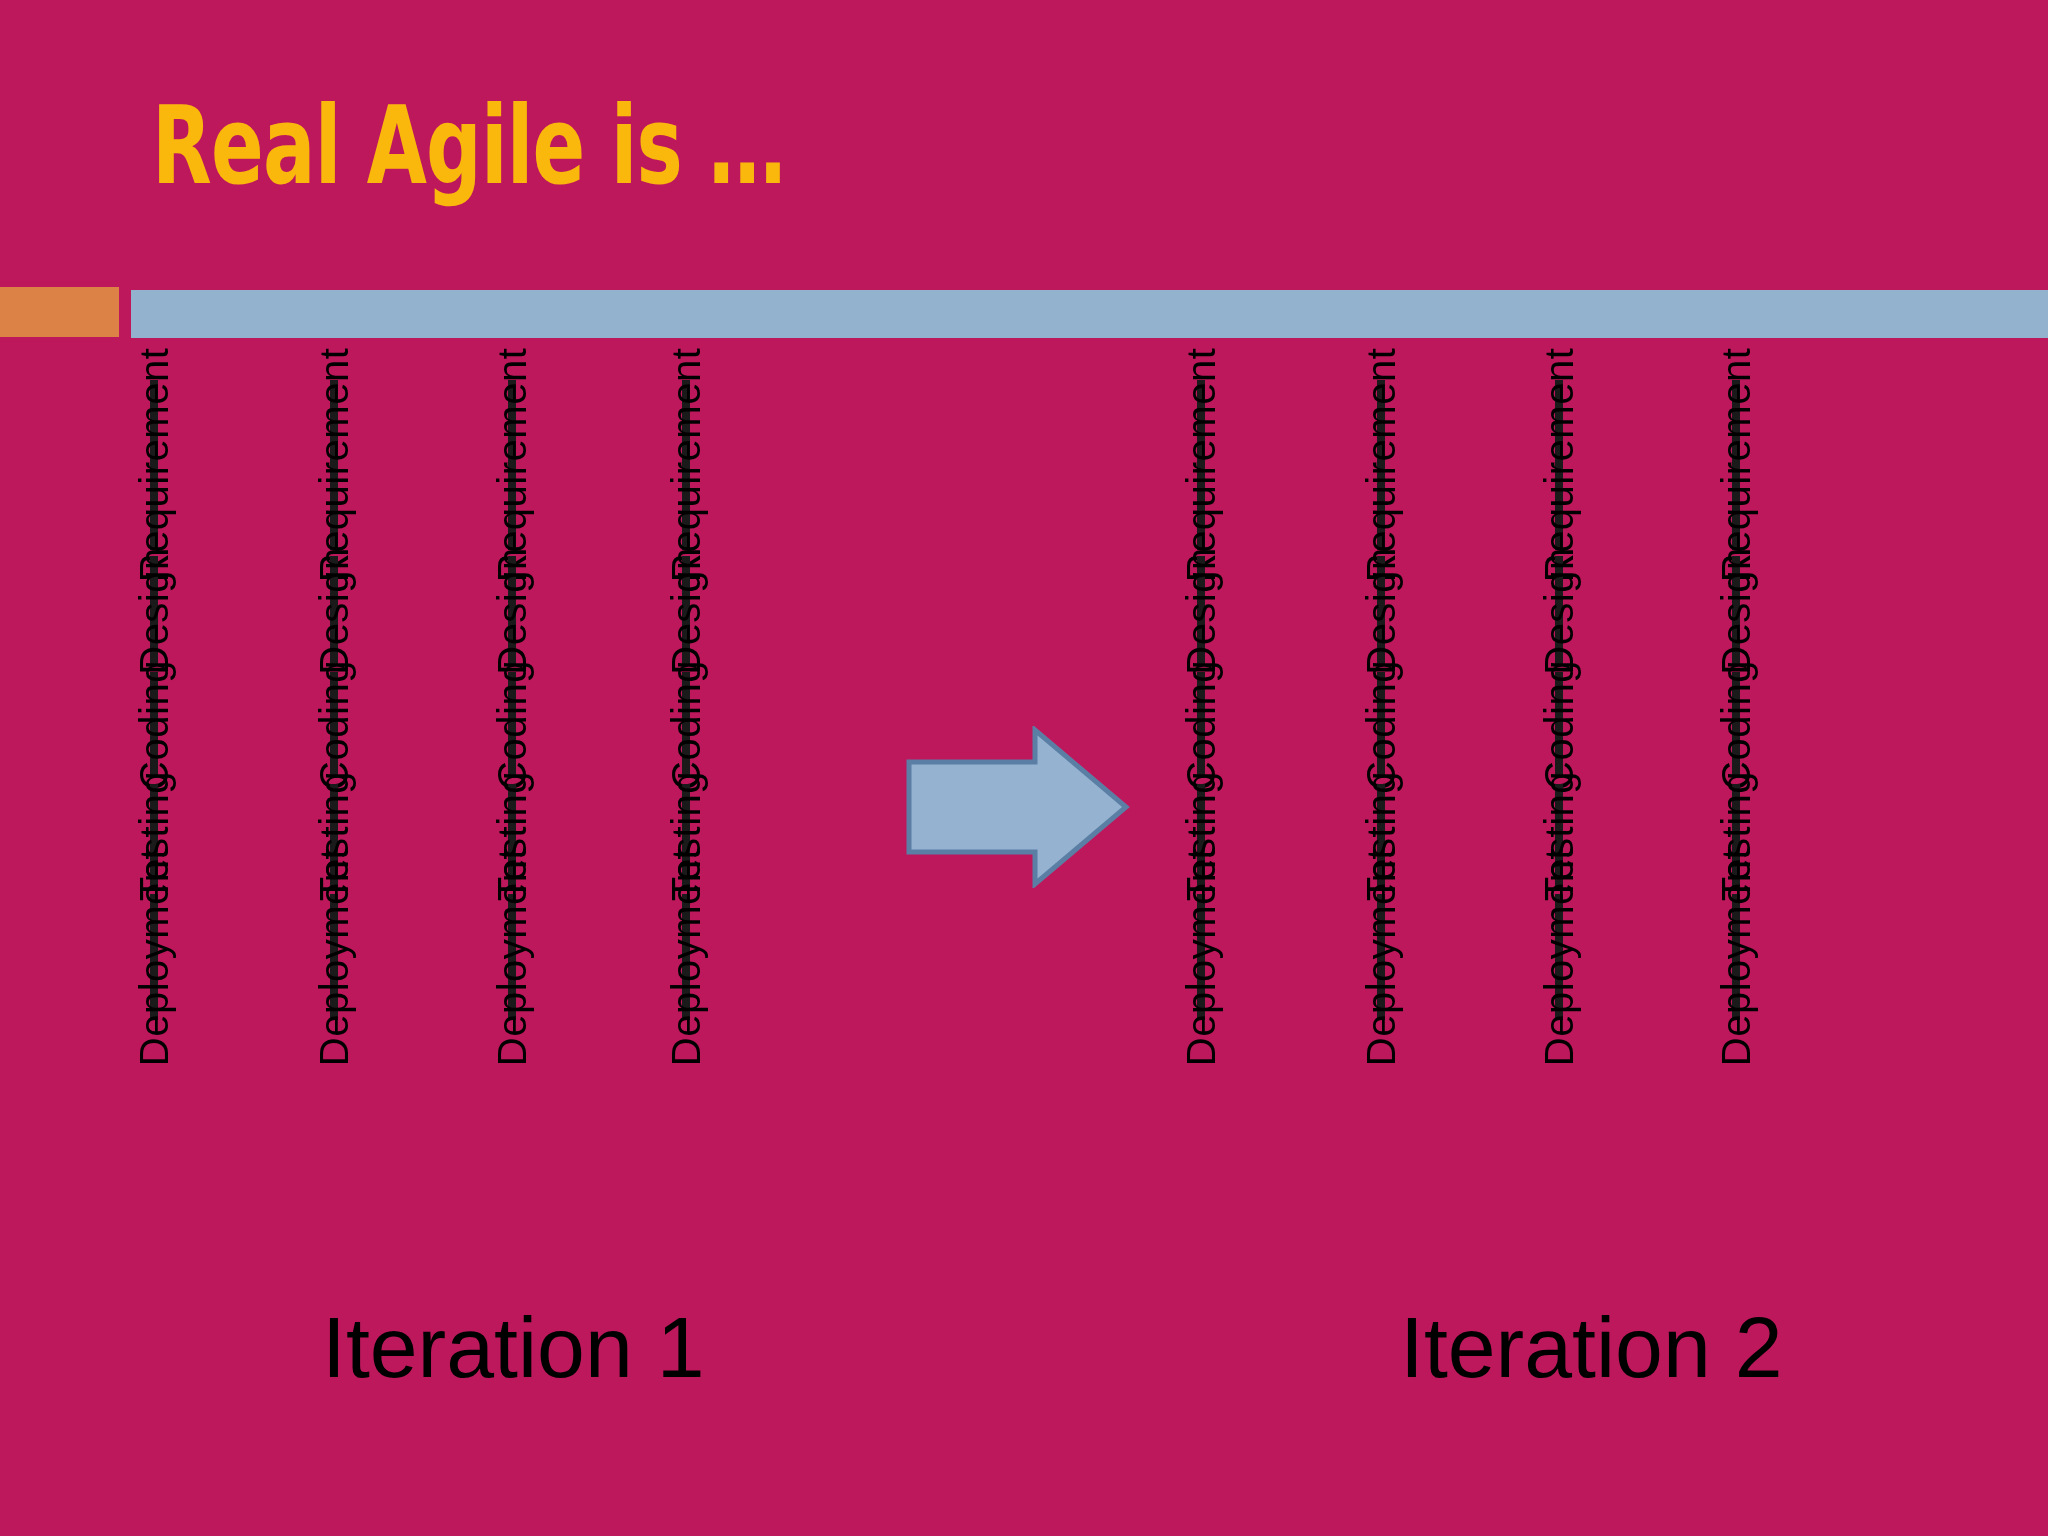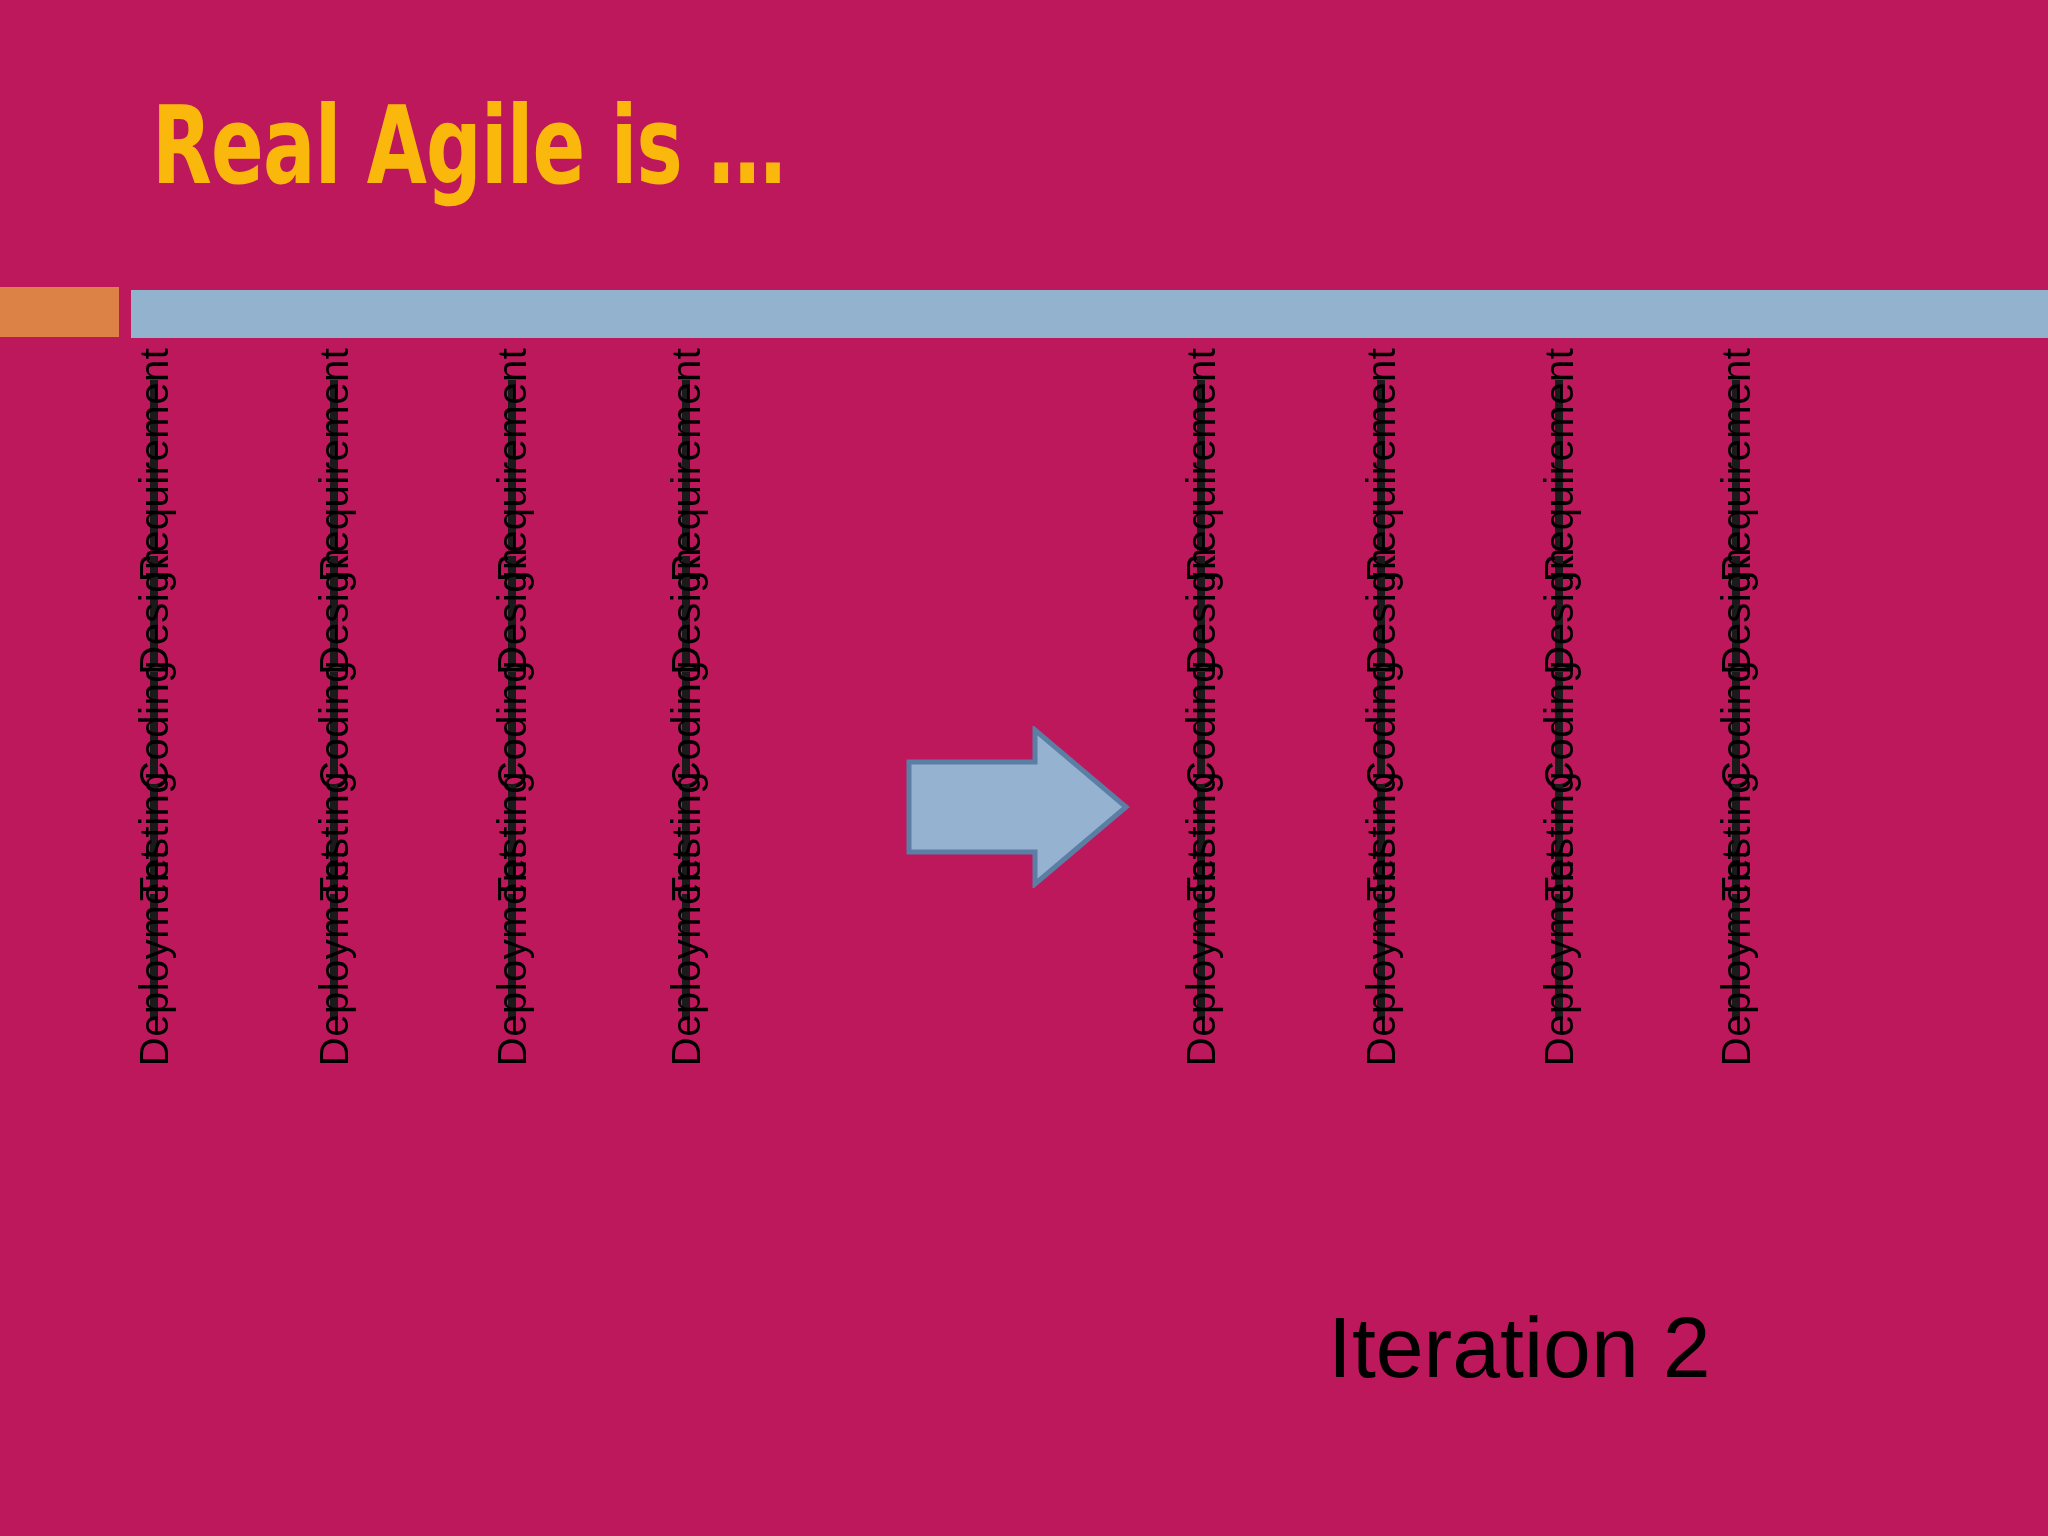--- a/index.html
+++ b/index.html
@@ -140,21 +140,21 @@
     position: absolute;
     top: 1297px;
     color: #000000;
     font-family: "Liberation Sans", sans-serif;
     font-weight: normal;
     font-size: 86px;
     line-height: 100px;
     white-space: nowrap;
   }
   #caption-left  { left: 322px;  }
-  #caption-right { left: 1328px; }
+  #caption-right { left: 1400px; }
 </style>
 </head>
 <body>
 
 <div id="slide">
 
   <div id="slide-title">Real Agile is …</div>
 
   <div class="rule-accent"></div>
   <div class="rule-bar"></div>
@@ -308,16 +308,17 @@
       <div class="stage-box stage-testing">
         <span class="stage-label">Testing</span>
       </div>
       <div class="stage-box stage-deployment">
         <span class="stage-label">Deployment</span>
       </div>
     </div>
 
   </div>
 
+  <div id="caption-left" class="iteration-caption">Iteration 1</div>
 
   <div id="caption-right" class="iteration-caption">Iteration 2</div>
 
 </div>
 
 </body></html>

